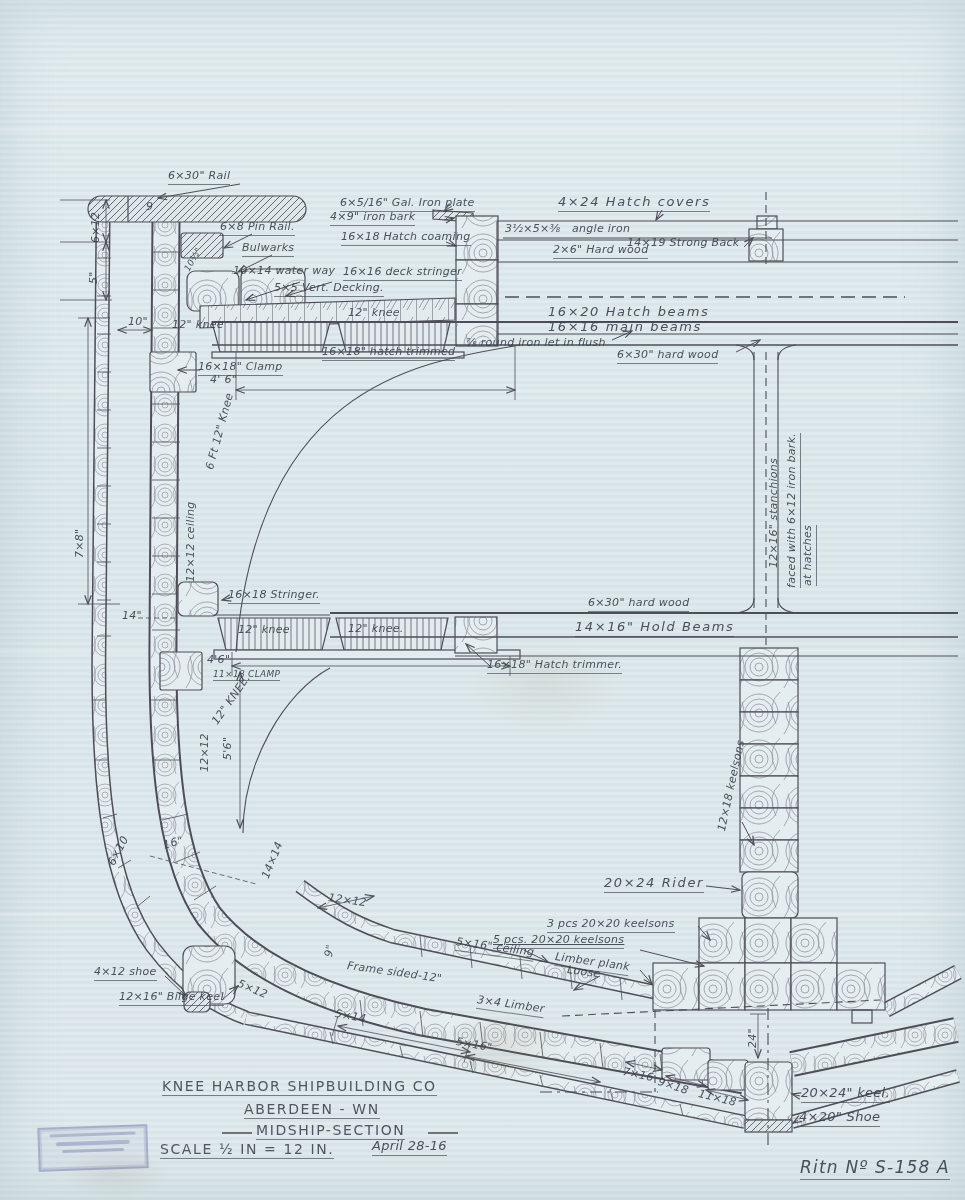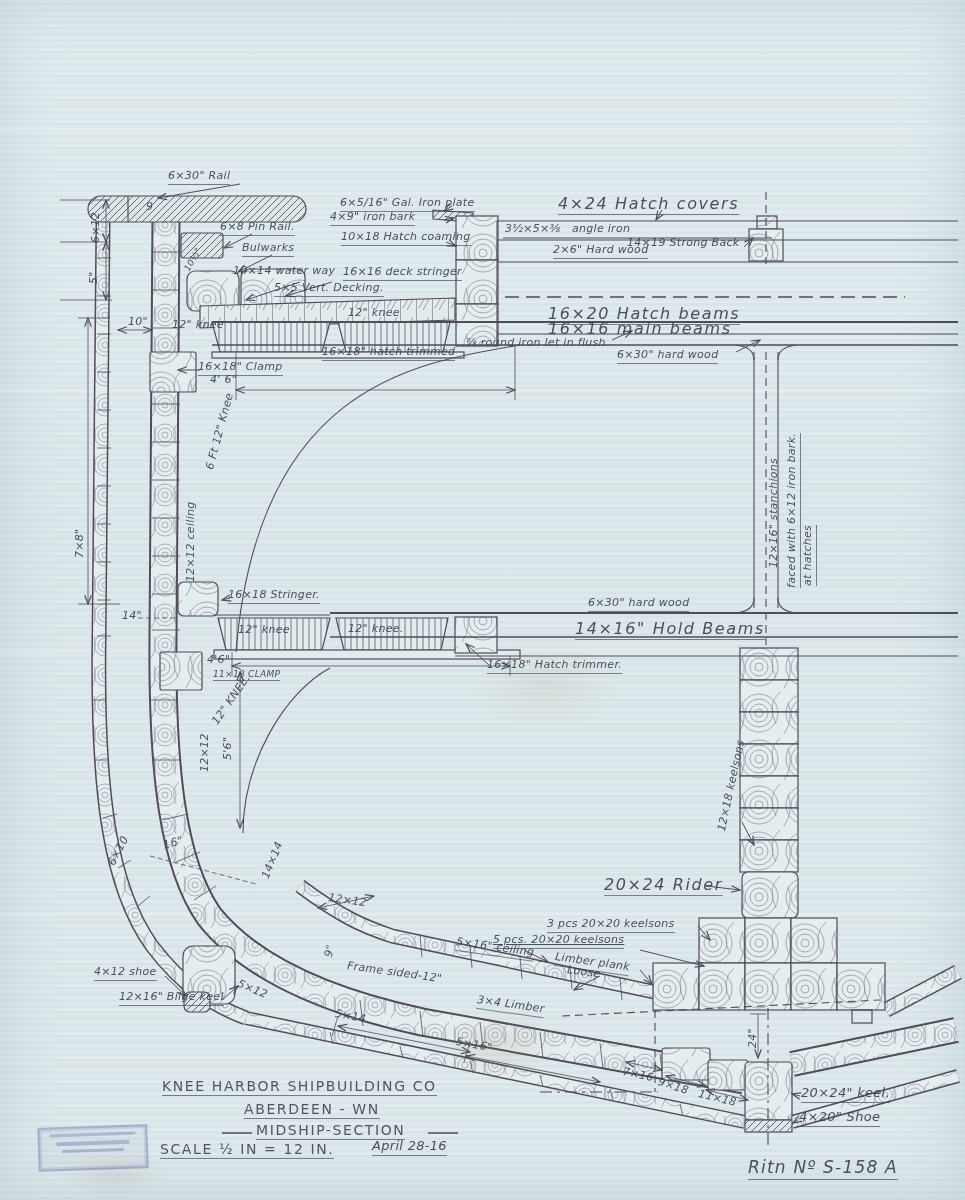--- a/index.html
+++ b/index.html
@@ -5,21 +5,21 @@
   html,body{margin:0;padding:0;background:#b8c4c8;}
   #page{position:relative;width:965px;height:1200px;overflow:hidden;
     background:
       repeating-linear-gradient(180deg, rgba(255,255,255,.05) 0 3px, rgba(140,170,180,.07) 3px 6px),
       linear-gradient(180deg,#e2ecef 0%,#dde8eb 45%,#dfe9ec 100%);
     box-shadow:inset 0 0 60px rgba(120,150,160,.25);
     font-family:"DejaVu Sans",sans-serif;}
   .lbl{position:absolute;font:italic 11px/1.15 "DejaVu Sans",sans-serif;color:#3e4450;
     white-space:pre;transform-origin:0 0;letter-spacing:.3px;opacity:.93;}
   .u{border-bottom:1px solid rgba(62,68,80,.7);padding-bottom:1px;}
-  .sp{letter-spacing:1.6px;font-size:16px;}
+  .sp{letter-spacing:1.6px;font-size:13px;}
   .s9{font-size:9px;}
   .s12{font-size:12px;}
   .s13{font-size:13px;}
   .caps{font-style:normal;font-size:14px;letter-spacing:1.6px;color:#454b57;}
   .big{font-size:17px;letter-spacing:1.2px;}
   .stamp{position:absolute;left:38px;top:1126px;width:106px;height:40px;
     transform:rotate(-2deg);border:2px solid rgba(75,75,150,.4);
     box-shadow:inset 0 0 0 2px rgba(75,75,150,.18);
     background:rgba(90,90,160,.05);opacity:.85;filter:blur(.4px);}
   .stamp i{display:block;height:3px;margin:5px 10px;background:rgba(75,75,150,.35);border-radius:2px;}
@@ -236,21 +236,21 @@
 </svg>
 
 <div id="labels">
       <span class="lbl u" style="left: 168px; top: 170px;">6×30" Rail</span>
       <span class="lbl" style="left: 146px; top: 201px;">9</span>
       <span class="lbl u" style="left: 220px; top: 221px;">6×8 Pin Rail.</span>
       <span class="lbl u" style="left: 242px; top: 242px;">Bulwarks</span>
       <span class="lbl" style="left: 233px; top: 265px; text-align: right;">10×14 water way</span>
       <span class="lbl u" style="left: 274px; top: 282px;">5×5 Vert. Decking.</span>
       <span class="lbl u" style="left: 343px; top: 266px;">16×16 deck stringer</span>
-      <span class="lbl u" style="left: 341px; top: 231px;">10×18 Hatch coaming</span>
+      <span class="lbl u" style="left: 341px; top: 231px;">16×18 Hatch coaming</span>
       <span class="lbl u" style="left: 340px; top: 197px;">6×5/16" Gal. Iron plate</span>
       <span class="lbl u" style="left: 330px; top: 211px;">4×9" iron bark</span>
       <span class="lbl u sp" style="left: 558px; top: 195px;">4×24 Hatch covers</span>
       <span class="lbl" style="left: 505px; top: 223px;">3½×5×⅜   angle iron</span>
       <span class="lbl u" style="left: 553px; top: 244px;">2×6" Hard wood</span>
       <span class="lbl" style="left: 627px; top: 237px;">14×19 Strong Back</span>
       <span class="lbl u sp" style="left: 548px; top: 305px;">16×20 Hatch beams</span>
       <span class="lbl sp" style="left: 548px; top: 320px;">16×16 main beams</span>
       <span class="lbl u" style="left: 322px; top: 346px;">16×18" hatch trimmed</span>
       <span class="lbl" style="left: 466px; top: 337px;">⅞ round iron let in flush</span>
@@ -304,21 +304,21 @@
       <span class="lbl" style="left: 660px; top: 1076px; transform: rotate(18deg);">9×18</span>
       <span class="lbl" style="left: 700px; top: 1088px; transform: rotate(14deg);">11×18</span>
       <span class="lbl" style="left: 747px; top: 1048px; transform: rotate(-90deg);">24"</span>
       <span class="lbl u s13" style="left: 801px; top: 1086px;">20×24" keel.</span>
       <span class="lbl u s13" style="left: 799px; top: 1110px;">4×20" Shoe</span>
       <span class="lbl caps u" style="left: 162px; top: 1078px;">KNEE HARBOR SHIPBUILDING CO</span>
       <span class="lbl caps u" style="left: 244px; top: 1101px;">ABERDEEN - WN</span>
       <span class="lbl caps u" style="left: 256px; top: 1122px;">MIDSHIP-SECTION</span>
       <span class="lbl caps u s12" style="left: 160px; top: 1141px;">SCALE ½ IN = 12 IN.</span>
       <span class="lbl u s13" style="left: 372px; top: 1139px;">April 28-16</span>
-      <span class="lbl big u" style="left: 748px; top: 1158px;">Ritn Nº S-158 A</span>
+      <span class="lbl big u" style="left: 800px; top: 1158px;">Ritn Nº S-158 A</span>
     </div>
 
 <div class="stamp">
       <i></i>
       <i></i>
       <i></i>
     </div>
 
 <div class="stain" style="left:470px;top:640px;width:150px;height:90px;background:radial-gradient(closest-side,rgba(150,130,90,.10),transparent);"></div>
 <div class="stain" style="left:440px;top:1010px;width:120px;height:70px;background:radial-gradient(closest-side,rgba(150,130,90,.12),transparent);"></div>

